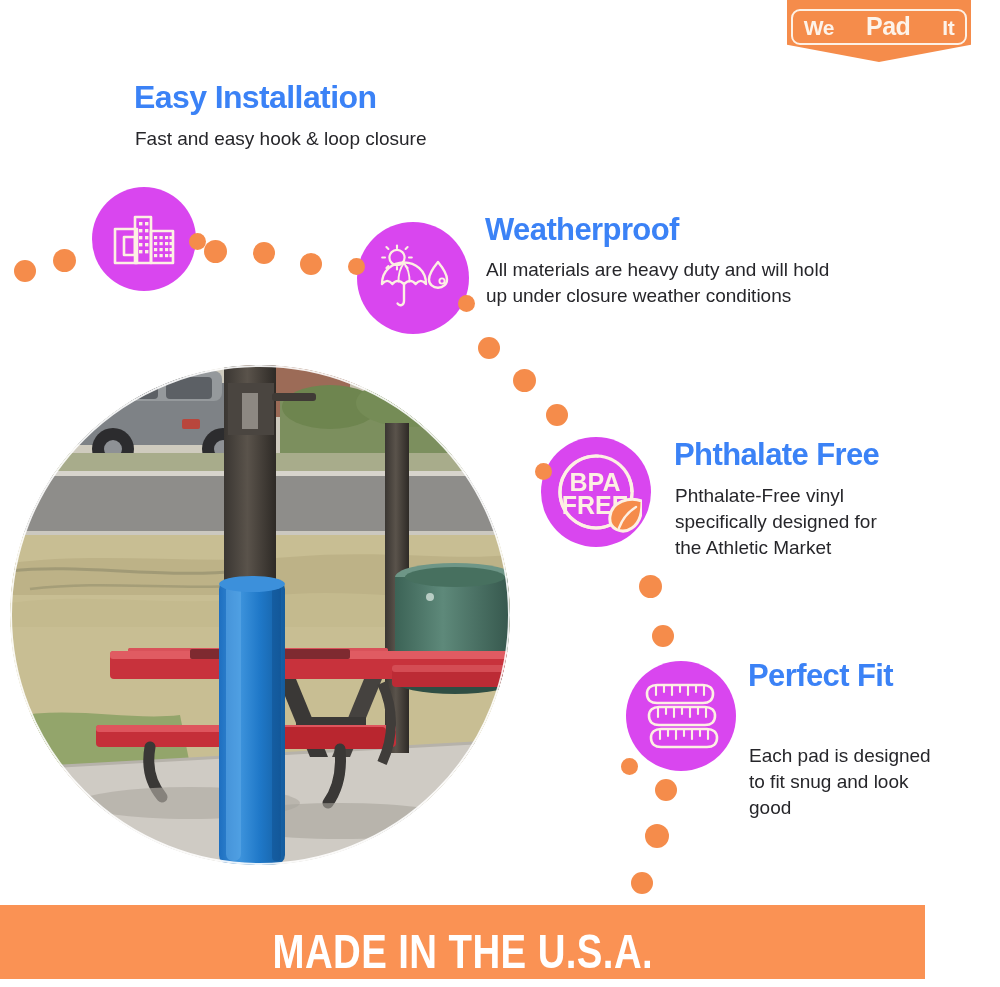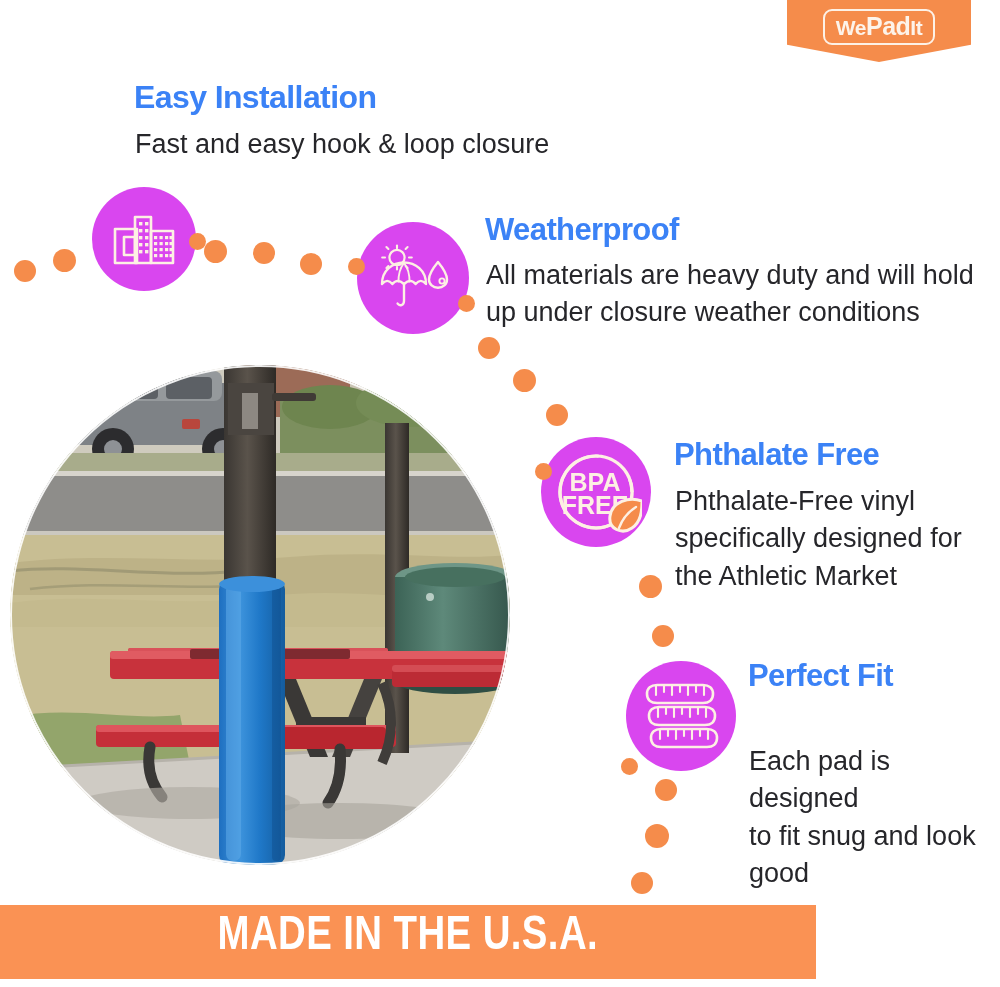--- a/index.html
+++ b/index.html
@@ -16,36 +16,36 @@
   .logo-banner {
     position:absolute; top:0; left:787px; width:184px; height:62px;
     background:#F58C4B;
     clip-path:polygon(0 0, 100% 0, 100% 72%, 50% 100%, 0 72%);
     display:flex; align-items:flex-start; justify-content:center;
     padding-top:9px;
   }
   .logo-box {
     border:2.5px solid #fdf1e6; border-radius:9px;
     padding:3px 11px 4px 11px;
-    display:flex; align-items:baseline;
+    display:flex; align-items:baseline;gap:32px;
   }
   .logo-text { color:#fdf3ea; font-size:23px; font-weight:bold; letter-spacing:-0.5px; line-height:1; }
   .logo-we { font-size:21px; }
   .logo-pad { font-size:25px; }
   .logo-it { font-size:21px; }
 
   
   .feature-title {
     position:absolute;
     font-size:31px; font-weight:bold; color:#3b82f6;
     letter-spacing:-0.6px; line-height:1.05; white-space:nowrap;
   }
   .feature-desc {
     position:absolute;
-    font-size:27px; color:#26262a; line-height:1.38; font-weight:400;
+    font-size:19px; color:#26262a; line-height:1.38; font-weight:400;
   }
 
   #f1-title { left:134px; top:81px; font-size:32px; }
   #f1-desc  { left:135px; top:126px; }
 
   #f2-title { left:485px; top:214px;text-align:right; }
   #f2-desc  { left:486px; top:257px; }
 
   #f3-title { left:674px; top:439px; }
   #f3-desc  { left:675px; top:483px; }
@@ -80,23 +80,23 @@
 
   
   .photo {
     position:absolute; left:10px; top:365px; width:500px; height:500px;
     border-radius:50%; overflow:hidden;
   }
   .photo svg { display:block; }
 
   
   .usa-banner {
-    position:absolute; left:0; bottom:8px; width:816px; height:74px;
+    position:absolute; left:0; bottom:8px; width:925px; height:74px;
     background:#FA9254;
-    display:flex; align-items:flex-start; justify-content:center;
+    display:flex; align-items:flex-end; justify-content:center;
   }
   .usa-text {
     color:#ffffff; font-weight:bold; font-size:48px;
     letter-spacing:0.5px;
     transform:scaleX(0.80); transform-origin:center;
     white-space:nowrap;
   }
 </style>
 </head>
 <body>

